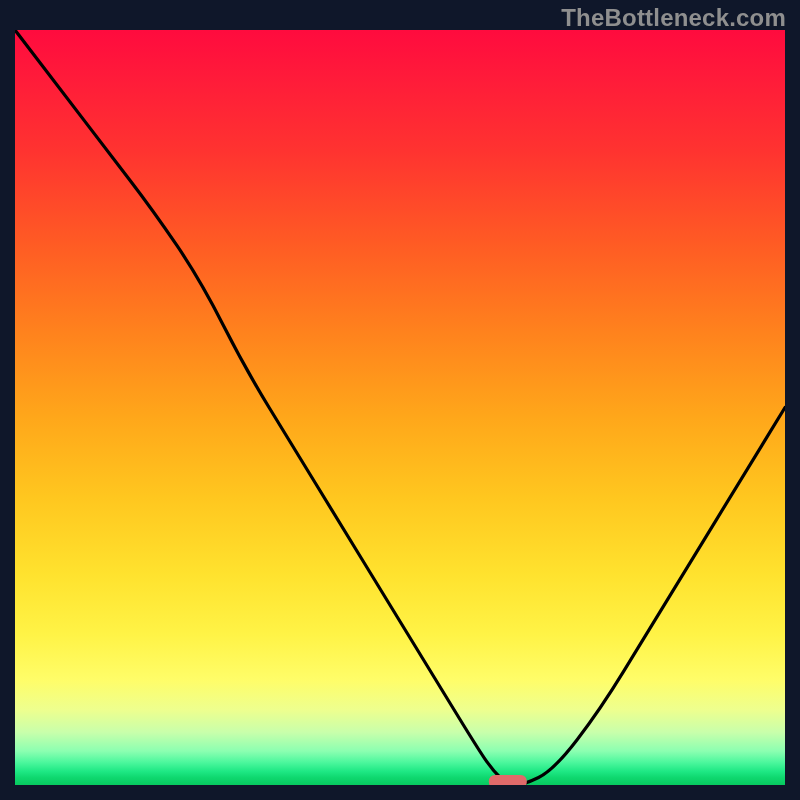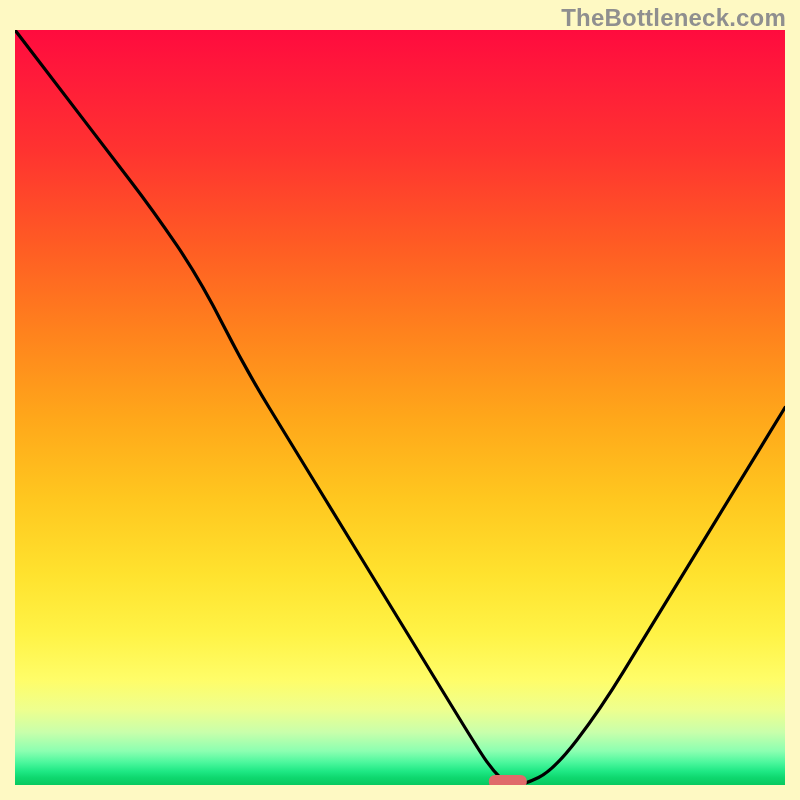--- a/index.html
+++ b/index.html
@@ -9,21 +9,21 @@
     height: 800px;
     background: #000;
     overflow: hidden;
   }
   .frame {
     position: absolute;
     left: 0;
     top: 0;
     width: 800px;
     height: 800px;
-    background: #fef9c3;
+    background: #0f172a;
   }
   .plot {
     position: absolute;
     left: 15px;
     top: 30px;
     width: 770px;
     height: 755px;
     overflow: hidden;
   }
   .gradient {

